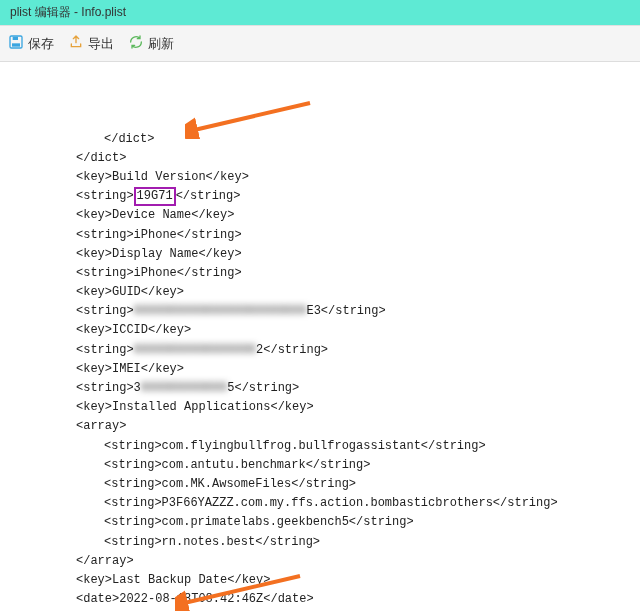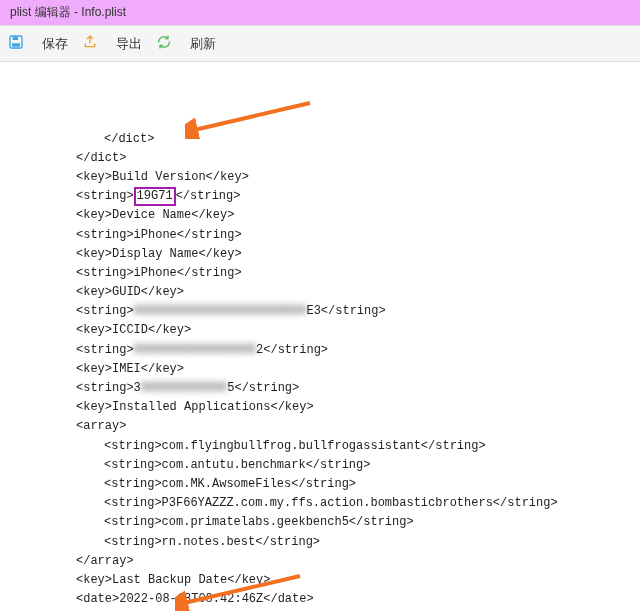--- a/index.html
+++ b/index.html
@@ -6,39 +6,39 @@
     body {
       font-family: "Microsoft YaHei", sans-serif;
       background: #fff;
       width: 640px;
       height: 611px;
       overflow: hidden;
       position: relative;
     }
     .titlebar {
       height: 26px;
-      background: #f0abfc;
+      background: #5eead4;
       border-bottom: 1px solid #e0e0e0;
       padding: 4px 10px;
       font-size: 12px;
       color: #333;
     }
     .toolbar {
       height: 36px;
       background: #f5f5f5;
       border-bottom: 1px solid #ddd;
       display: flex;
       align-items: center;
       padding: 0 8px;
       gap: 14px;
     }
     .toolbar-btn {
       display: flex;
       align-items: center;
-      gap: 18px;
+      gap: 4px;
       font-size: 13px;
       color: #333;
       cursor: pointer;
     }
     .toolbar-btn svg { width: 16px; height: 16px; }
     .content-area {
       padding: 10px 0 0 0;
       font-family: "Courier New", monospace;
       font-size: 12px;
       line-height: 1.6;

